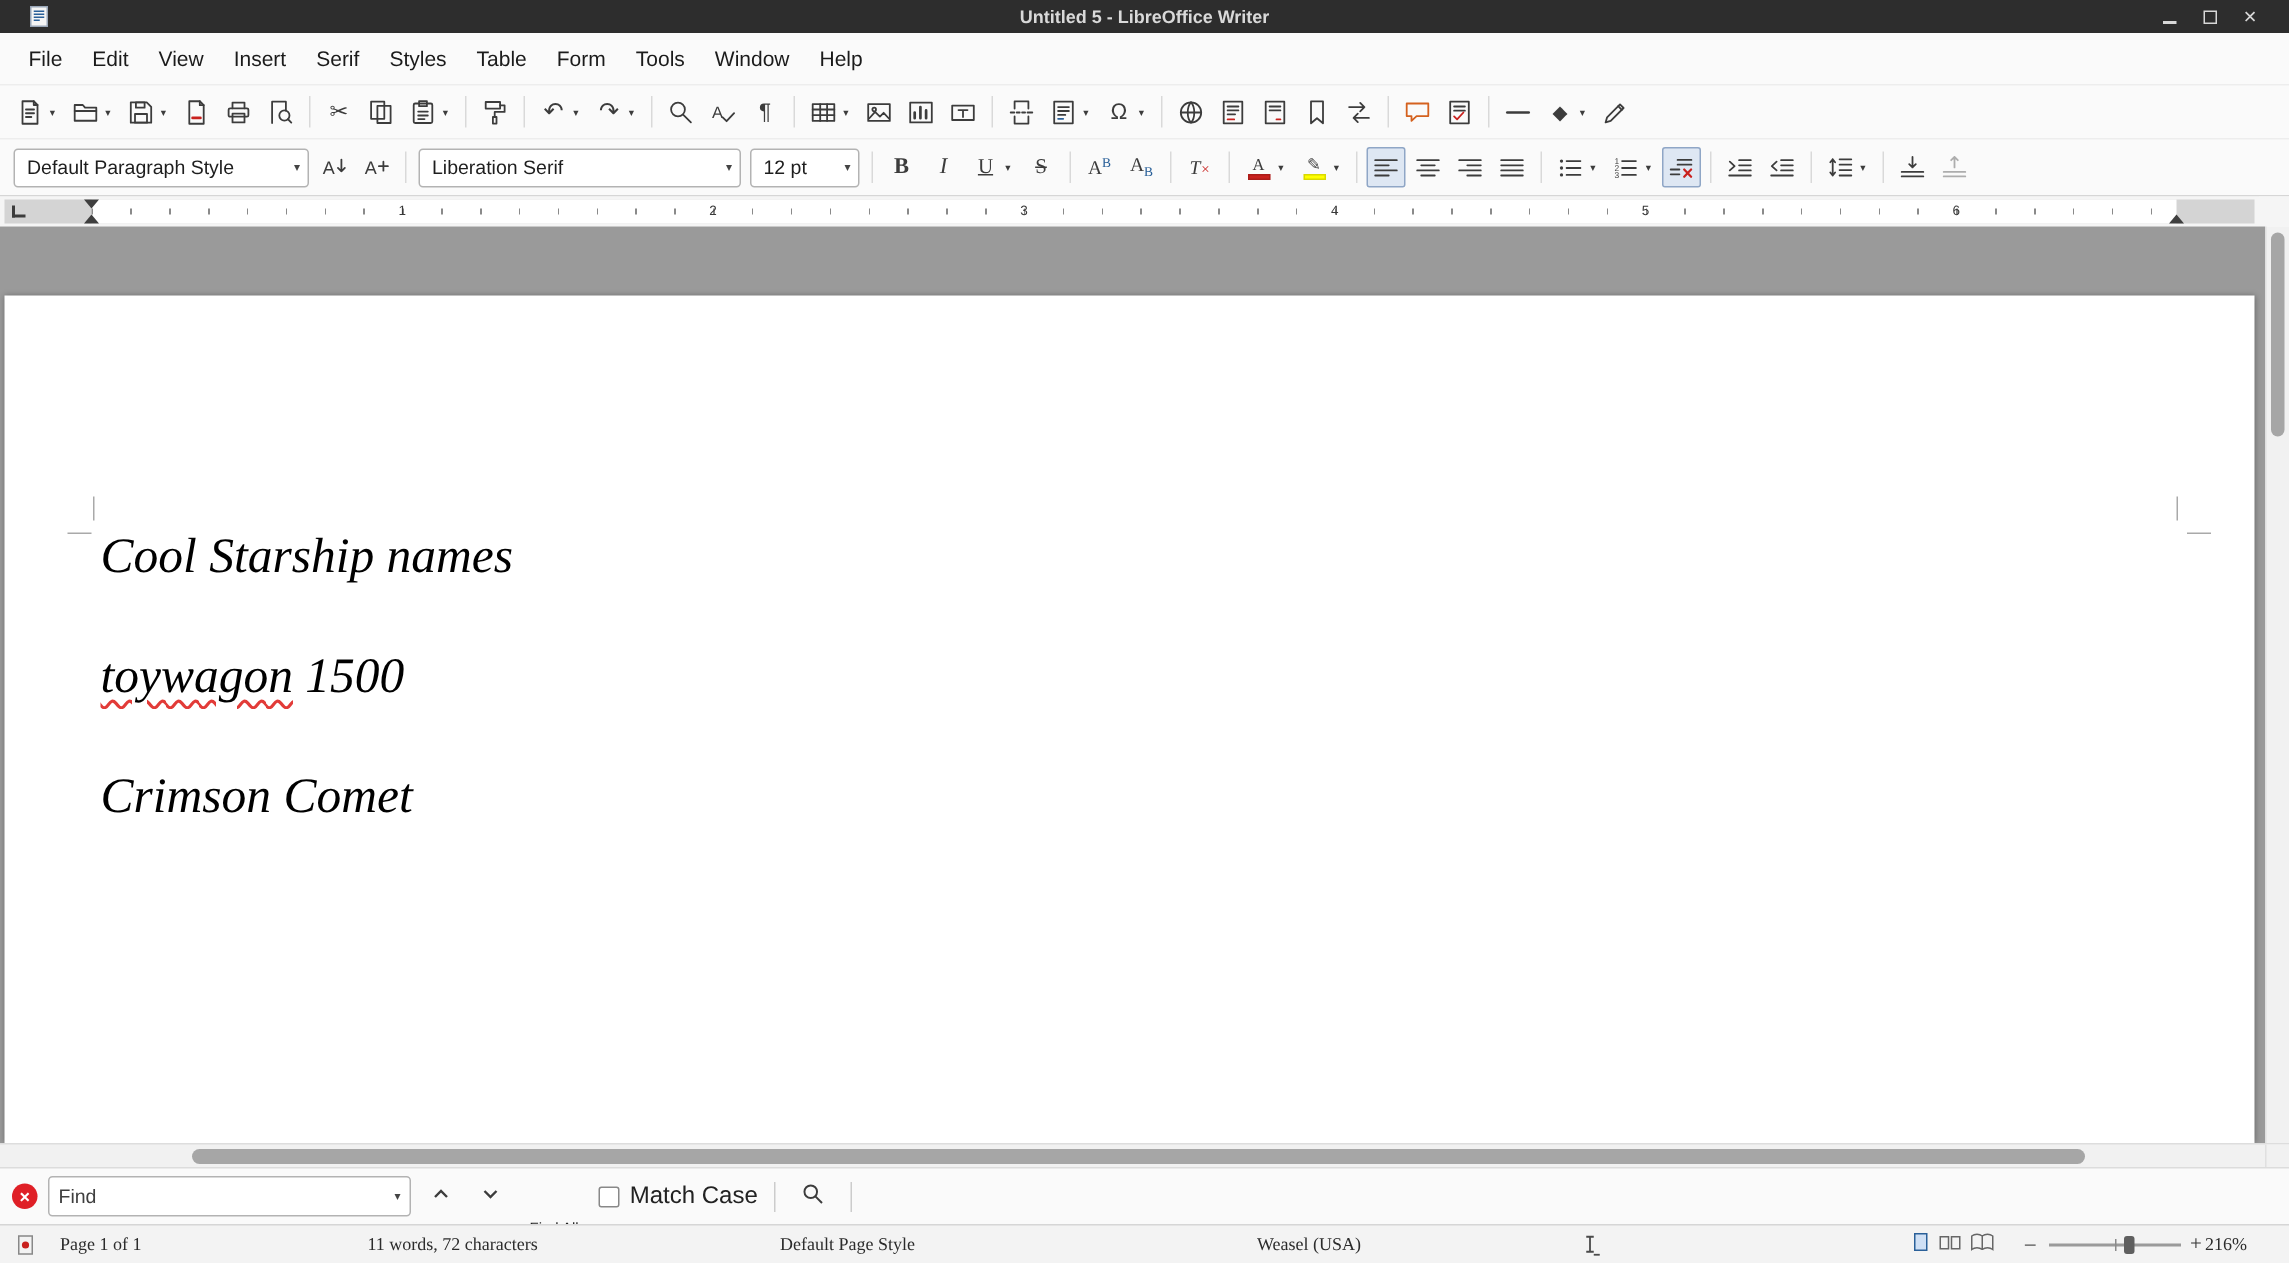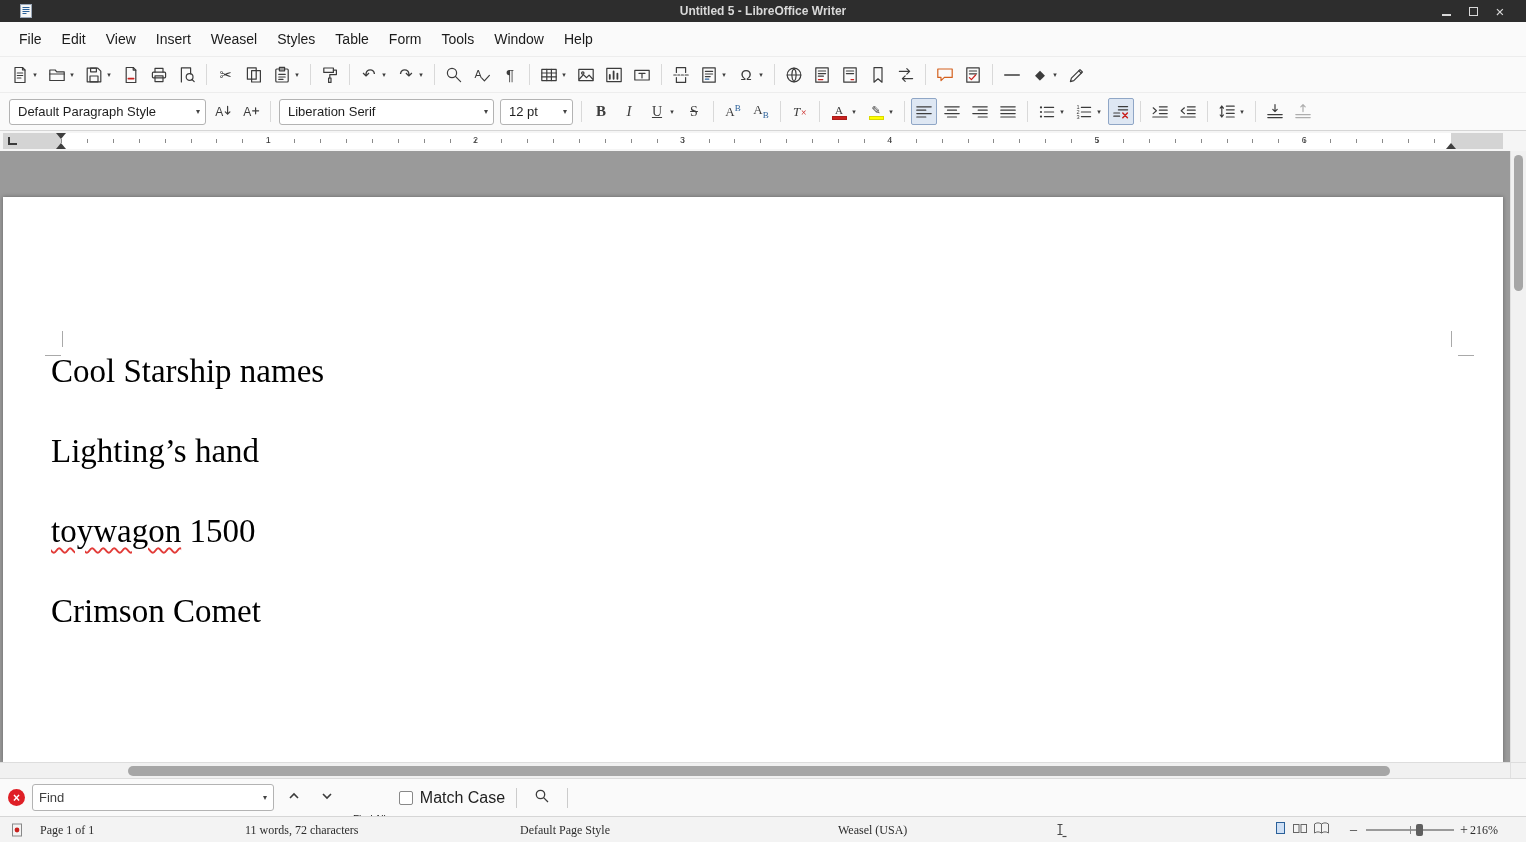--- a/index.html
+++ b/index.html
@@ -50,21 +50,21 @@
   .marker-top{left:53px;top:0;border-left:5px solid transparent;border-right:5px solid transparent;border-top:6px solid #3f3f3f;}
   .marker-bottom{left:53px;bottom:0;border-left:5px solid transparent;border-right:5px solid transparent;border-bottom:6px solid #3f3f3f;}
   .marker-right{left:1443px;bottom:0;border-left:5px solid transparent;border-right:5px solid transparent;border-bottom:6px solid #3f3f3f;}
   .ruler-corner{position:absolute;right:0;top:0;width:20px;height:100%;background:#f5f5f5;}
 
   
   .doc-row{flex:1;display:flex;min-height:0;}
   .doc-viewport{flex:1;position:relative;background:#9a9a9a;overflow:hidden;}
   .page{position:absolute;left:3px;top:46px;width:1500px;bottom:0;background:#fff;box-shadow:0 0 4px rgba(0,0,0,.35);}
   .crop{position:absolute;background:#a9a9a9;}
-  .textflow{position:absolute;left:48px;top:151px;right:60px;}
+  .textflow{position:absolute;left:64px;top:151px;right:60px;font-style:italic;}
   .textflow p{font-family:"Liberation Serif","DejaVu Serif",serif;font-size:33px;line-height:47px;margin:0 0 33px 0;color:#000;}
   .misspelled{text-decoration:underline;text-decoration-style:wavy;text-decoration-color:#e23b38;text-decoration-thickness:1.5px;text-underline-offset:5px;}
 
   
   .vscroll{width:16px;background:#f1f1f1;border-left:1px solid #e0e0e0;position:relative;flex:0 0 auto;}
   .vthumb{position:absolute;left:3px;right:3px;top:4px;height:136px;background:#a6a6a6;border-radius:5px;}
   .hscroll-row{position:relative;height:16px;background:#f1f1f1;border-top:1px solid #ddd;flex:0 0 auto;}
   .hthumb{position:absolute;left:128px;width:1262px;top:3px;height:10px;background:#a6a6a6;border-radius:5px;}
   .hcorner{position:absolute;right:0;top:0;width:16px;height:100%;background:#f1f1f1;border-left:1px solid #e0e0e0;}
 
@@ -116,21 +116,21 @@
         <span class="wb-x">×</span>
       </span>
     </span>
 </div>
 
 <div class="menubar">
     <span class="menu-item">File</span>
     <span class="menu-item">Edit</span>
     <span class="menu-item">View</span>
     <span class="menu-item">Insert</span>
-    <span class="menu-item">Weasel</span>
+    <span class="menu-item">Serif</span>
     <span class="menu-item">Styles</span>
     <span class="menu-item">Table</span>
     <span class="menu-item">Form</span>
     <span class="menu-item">Tools</span>
     <span class="menu-item">Window</span>
     <span class="menu-item">Help</span>
   </div>
 
 <div class="toolbar" id="toolbar-standard">
     <button type="button" class="tbtn">
@@ -617,21 +617,20 @@
 
   <div class="doc-row">
     <div class="doc-viewport">
       <div class="page">
         <span class="crop" style="left:1448px;top:134px;width:1px;height:16px;"></span>
         <span class="crop" style="left:1455px;top:158px;width:16px;height:1px;"></span>
         <span class="crop" style="left:59px;top:134px;width:1px;height:16px;"></span>
         <span class="crop" style="left:42px;top:158px;width:16px;height:1px;"></span>
         <div class="textflow">
             <p>Cool Starship names</p>
-            <p>Lighting’s hand</p>
             <p><span class="misspelled">toywagon</span> 1500</p>
             <p>Crimson Comet</p>
           </div>
       </div>
     </div>
     <div class="vscroll">
       <div class="vthumb"></div>
     </div>
   </div>
 

